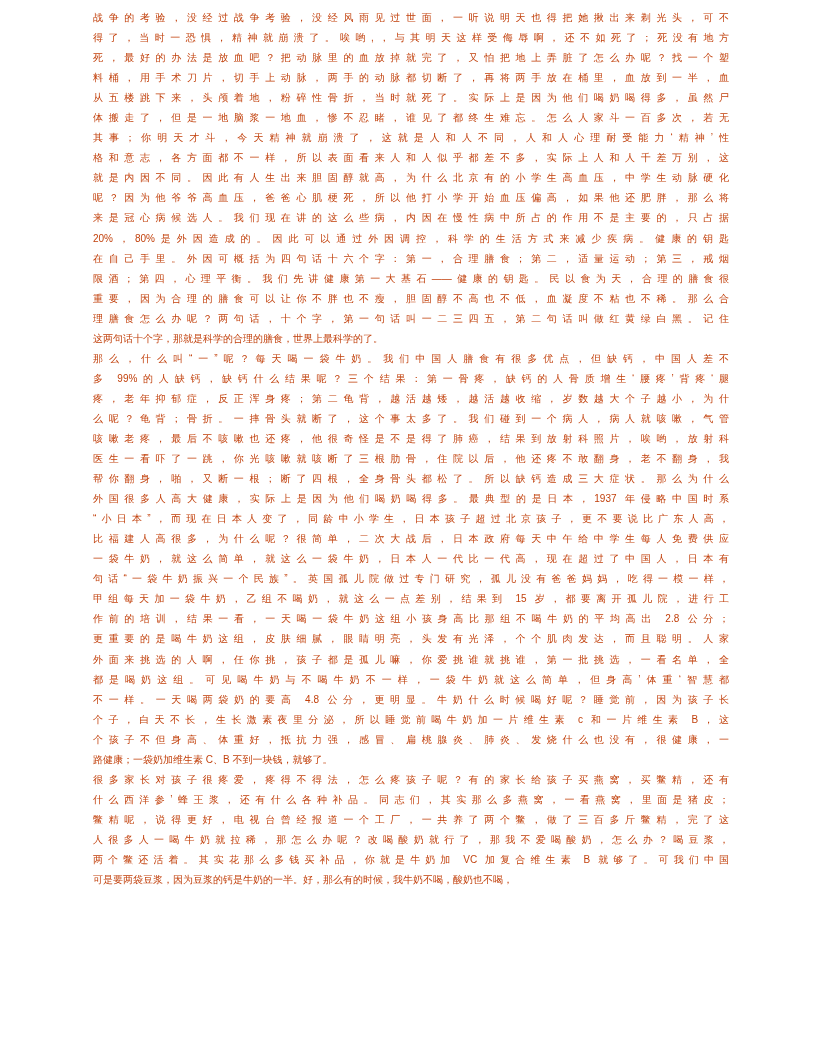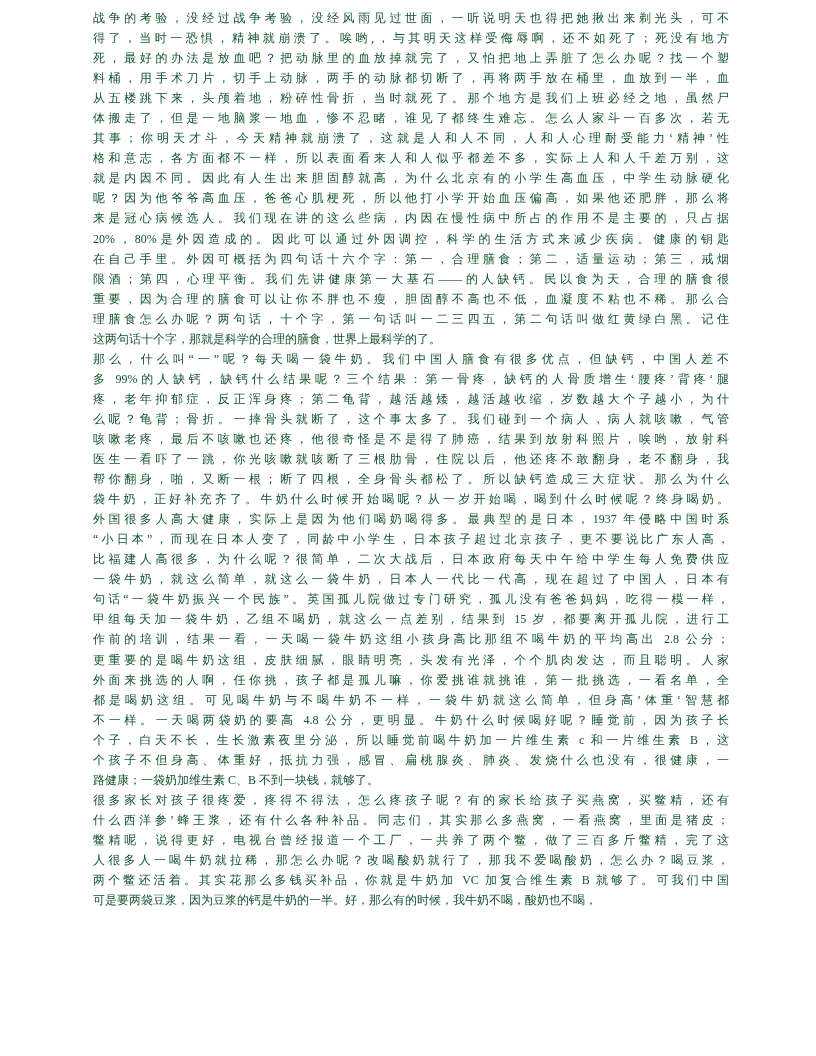--- a/index.html
+++ b/index.html
@@ -2,66 +2,65 @@
 <html><head>
 <meta charset="utf-8">
 <style>
   html, body { margin: 0; padding: 0; background: #ffffff; }
   body { width: 816px; height: 1056px; position: relative; overflow: hidden; }
   .page {
     position: absolute;
     left: 93px;
     top: 8px;
     width: 636px;
-    font-family: Liberation Serif, serif;
-    font-size: 12px;
-    color: #14532d;
+    font-family: Liberation Sans, sans-serif;
+    font-size: 10px;
+    color: #c2410c;
   }
   .line {
     height: 20.05px;
     line-height: 20.05px;
     white-space: nowrap;
     text-align: justify;
     text-align-last: justify;
     overflow: visible;
   }
   .line.last { text-align-last: left; }
 </style>
 </head>
 <body>
 
 <div class="page">
   <div id="p0">
       <div class="line">战争的考验，没经过战争考验，没经风雨见过世面，一听说明天也得把她揪出来剃光头，可不</div>
       <div class="line">得了，当时一恐惧，精神就崩溃了。唉哟,，与其明天这样受侮辱啊，还不如死了；死没有地方</div>
       <div class="line">死，最好的办法是放血吧？把动脉里的血放掉就完了，又怕把地上弄脏了怎么办呢？找一个塑</div>
       <div class="line">料桶，用手术刀片，切手上动脉，两手的动脉都切断了，再将两手放在桶里，血放到一半，血</div>
-      <div class="line">从五楼跳下来，头颅着地，粉碎性骨折，当时就死了。那个地方是我们上班必经之地，虽然尸</div>
+      <div class="line">从五楼跳下来，头颅着地，粉碎性骨折，当时就死了。实际上是因为他们喝奶喝得多，虽然尸</div>
       <div class="line">体搬走了，但是一地脑浆一地血，惨不忍睹，谁见了都终生难忘。怎么人家斗一百多次，若无</div>
       <div class="line">其事；你明天才斗，今天精神就崩溃了，这就是人和人不同，人和人心理耐受能力‘精神’性</div>
       <div class="line">格和意志，各方面都不一样，所以表面看来人和人似乎都差不多，实际上人和人千差万别，这</div>
       <div class="line">就是内因不同。因此有人生出来胆固醇就高，为什么北京有的小学生高血压，中学生动脉硬化</div>
       <div class="line">呢？因为他爷爷高血压，爸爸心肌梗死，所以他打小学开始血压偏高，如果他还肥胖，那么将</div>
       <div class="line">来是冠心病候选人。我们现在讲的这么些病，内因在慢性病中所占的作用不是主要的，只占据</div>
       <div class="line">20%，80%是外因造成的。因此可以通过外因调控，科学的生活方式来减少疾病。健康的钥匙</div>
       <div class="line">在自己手里。外因可概括为四句话十六个字：第一，合理膳食；第二，适量运动；第三，戒烟</div>
-      <div class="line">限酒；第四，心理平衡。我们先讲健康第一大基石——的人缺钙。民以食为天，合理的膳食很</div>
+      <div class="line">限酒；第四，心理平衡。我们先讲健康第一大基石——健康的钥匙。民以食为天，合理的膳食很</div>
       <div class="line">重要，因为合理的膳食可以让你不胖也不瘦，胆固醇不高也不低，血凝度不粘也不稀。那么合</div>
       <div class="line">理膳食怎么办呢？两句话，十个字，第一句话叫一二三四五，第二句话叫做红黄绿白黑。记住</div>
       <div class="line last">这两句话十个字，那就是科学的合理的膳食，世界上最科学的了。</div>
     </div>
   <div id="p1">
       <div class="line">那么，什么叫“一”呢？每天喝一袋牛奶。我们中国人膳食有很多优点，但缺钙，中国人差不</div>
       <div class="line">多 99%的人缺钙，缺钙什么结果呢？三个结果：第一骨疼，缺钙的人骨质增生‘腰疼’背疼‘腿</div>
       <div class="line">疼，老年抑郁症，反正浑身疼；第二龟背，越活越矮，越活越收缩，岁数越大个子越小，为什</div>
       <div class="line">么呢？龟背；骨折。一摔骨头就断了，这个事太多了。我们碰到一个病人，病人就咳嗽，气管</div>
       <div class="line">咳嗽老疼，最后不咳嗽也还疼，他很奇怪是不是得了肺癌，结果到放射科照片，唉哟，放射科</div>
       <div class="line">医生一看吓了一跳，你光咳嗽就咳断了三根肋骨，住院以后，他还疼不敢翻身，老不翻身，我</div>
       <div class="line">帮你翻身，啪，又断一根；断了四根，全身骨头都松了。所以缺钙造成三大症状。那么为什么</div>
-      <div class="line">袋牛奶，正好补充齐了。牛奶什么时候开始喝呢？从一岁开始喝，喝到什么时候呢？终身喝奶。</div>
       <div class="line">外国很多人高大健康，实际上是因为他们喝奶喝得多。最典型的是日本，1937 年侵略中国时系</div>
       <div class="line">“小日本”，而现在日本人变了，同龄中小学生，日本孩子超过北京孩子，更不要说比广东人高，</div>
       <div class="line">比福建人高很多，为什么呢？很简单，二次大战后，日本政府每天中午给中学生每人免费供应</div>
       <div class="line">一袋牛奶，就这么简单，就这么一袋牛奶，日本人一代比一代高，现在超过了中国人，日本有</div>
       <div class="line">句话“一袋牛奶振兴一个民族”。英国孤儿院做过专门研究，孤儿没有爸爸妈妈，吃得一模一样，</div>
       <div class="line">甲组每天加一袋牛奶，乙组不喝奶，就这么一点差别，结果到 15 岁，都要离开孤儿院，进行工</div>
       <div class="line">作前的培训，结果一看，一天喝一袋牛奶这组小孩身高比那组不喝牛奶的平均高出 2.8 公分；</div>
       <div class="line">更重要的是喝牛奶这组，皮肤细腻，眼睛明亮，头发有光泽，个个肌肉发达，而且聪明。人家</div>
       <div class="line">外面来挑选的人啊，任你挑，孩子都是孤儿嘛，你爱挑谁就挑谁，第一批挑选，一看名单，全</div>
       <div class="line">都是喝奶这组。可见喝牛奶与不喝牛奶不一样，一袋牛奶就这么简单，但身高’体重‘智慧都</div>

